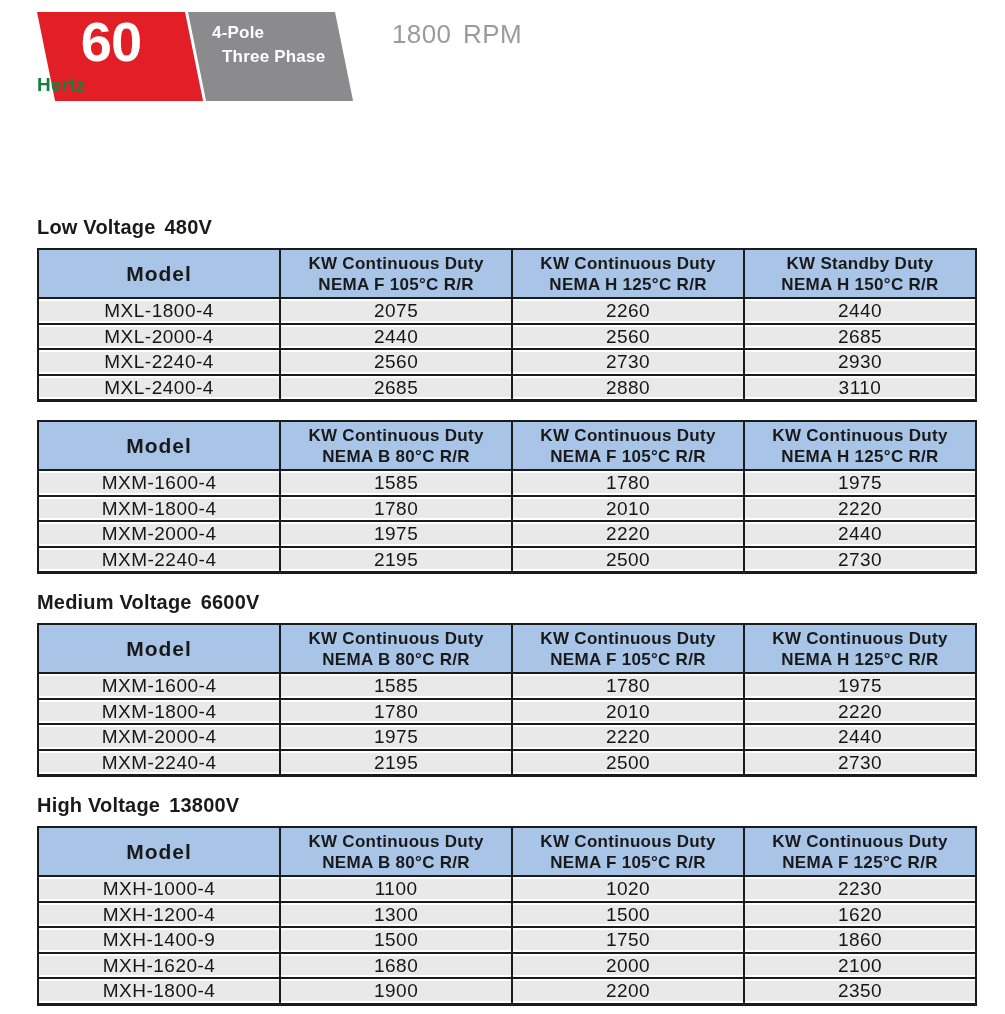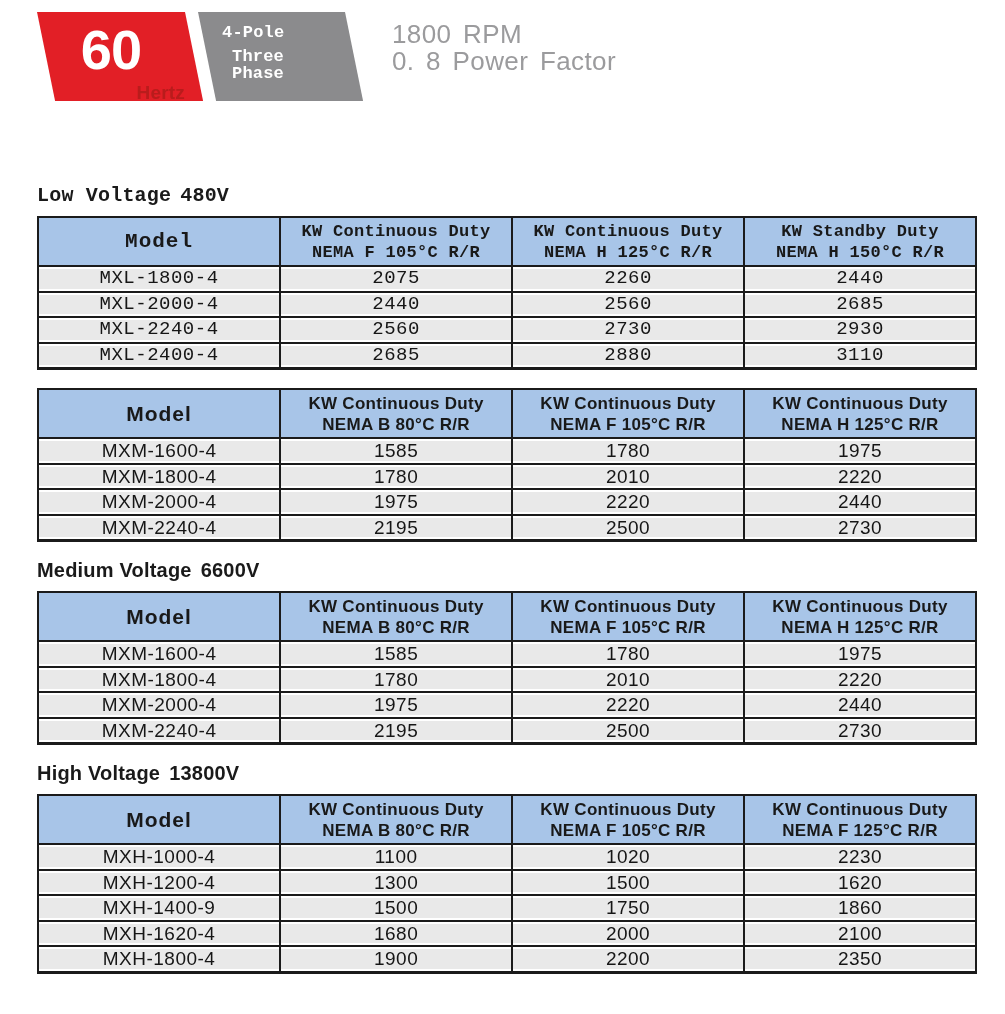--- a/index.html
+++ b/index.html
@@ -12,46 +12,46 @@
 
   
   .banner { position:relative; margin:12px 0 0 37px; height:89px; }
   .shape { position:absolute; top:0; height:89px; }
   .shape .bg {
     position:absolute; inset:0;
     transform:skewX(11.5deg); transform-origin:0 0;
   }
   .shape.red  { left:0;    width:148px; }
   .shape.red .bg  { background:var(--red-accent,#e21f26); }
-  .shape.gray { left:161px; width:147px;font-family:Liberation Mono, monospace; }
+  .shape.gray { left:151px; width:147px; }
   .shape.gray .bg { background:var(--badge-gray,#8b8b8d); }
   .freq-num {
     position:relative; text-align:center; color:#fff; font-weight:bold;
-    font-size:56px; line-height:56px; margin-top:10px; letter-spacing:-1px;
+    font-size:56px; line-height:56px; margin-top:2px; letter-spacing:-1px;
   }
   .freq-unit {
-    position:relative; text-align:right; color:#b91c1c; font-weight:bold;
+    position:relative; text-align:left; color:#15803d; font-weight:bold;
     font-size:19px; line-height:19px; margin-top:5px; letter-spacing:.2px;
   }
   .pole-line1, .pole-line2 {
     position:relative; color:#fff; font-weight:bold;
     font-size:17px; line-height:17px; letter-spacing:.2px;
   }
   .pole-line1 { margin:12px 0 0 24px; }
   .pole-line2 { margin:7px 0 0 34px; }
   .specs {
     position:absolute; left:355px; top:9px;
     color:var(--spec-text-gray,#9b9b9d);
     font-size:26px; line-height:27px; letter-spacing:.4px; word-spacing:4px;
   }
 
   
   .sections { margin-left:37px; width:940px; }
   .section { margin-bottom:18px; }
-  .section:first-child { margin-top:84px;font-family:Liberation Mono, monospace; }
+  .section:first-child { margin-top:116px; }
   .section-title {
     margin:0 0 10px 0; font-size:20px; line-height:21px; font-weight:bold;
     color:#1a1a1a; letter-spacing:.2px;
   }
   .section-title .voltage { margin-left:9px; }
 
   
   table.spec-table {
     border-collapse:collapse; table-layout:fixed; width:100%;
     border:2px solid var(--rule-dark,#1b1b1b);
@@ -87,21 +87,20 @@
       <div class="freq-num">60</div>
       <div class="freq-unit">Hertz</div>
     </div>
     <div class="shape gray">
       <div class="bg"></div>
       <div class="pole-line1">4-Pole</div>
       <div class="pole-line2">Three Phase</div>
     </div>
     <div class="specs">
       <div>1800 RPM</div>
-      <div>0. 8 Power Factor</div>
     </div>
   </div>
 
   <div class="sections">
   <section class="section">
     <h2 class="section-title">
       <span>Low Voltage</span><span class="voltage">480V</span>
     </h2>
     <table class="spec-table">
       <thead>

